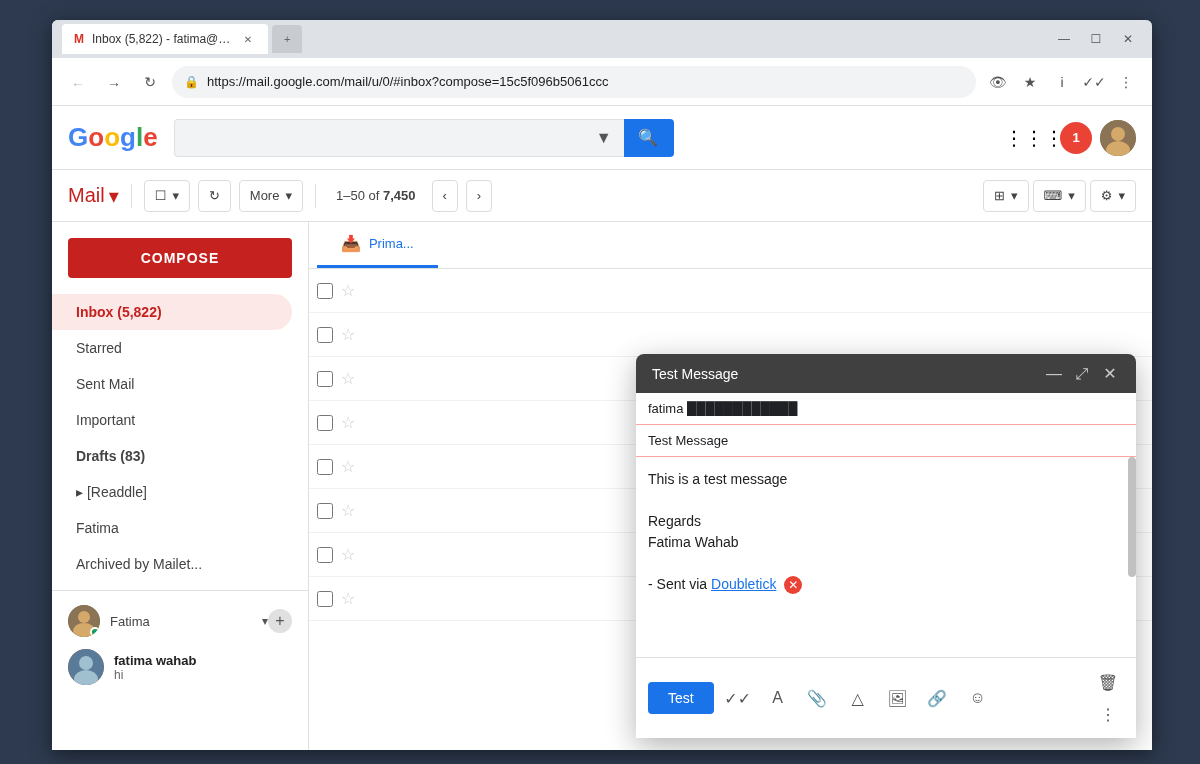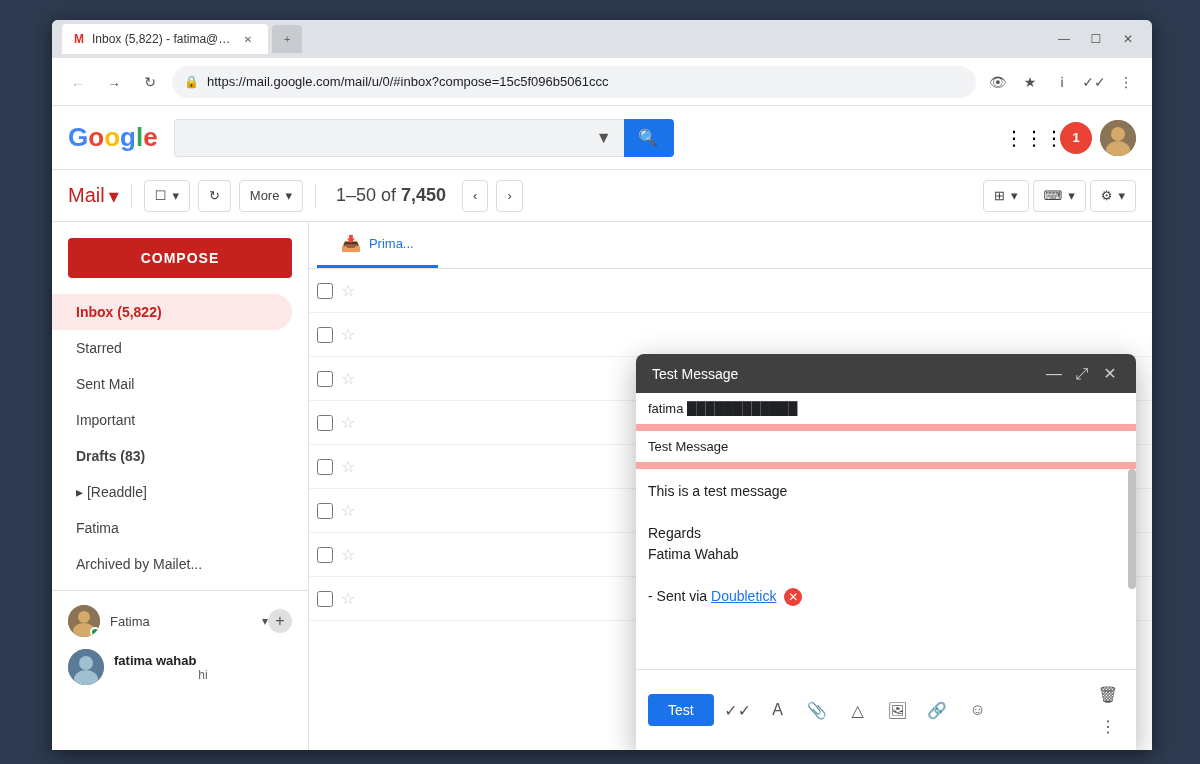--- a/index.html
+++ b/index.html
@@ -44,21 +44,21 @@
     .header-right { margin-left: auto; display: flex; align-items: center; gap: 8px; }
     .apps-icon { width: 36px; height: 36px; border-radius: 50%; display: flex; align-items: center; justify-content: center; cursor: pointer; }
     .notif-badge { position: relative; width: 32px; height: 32px; background: #ea4335; border-radius: 50%; display: flex; align-items: center; justify-content: center; color: white; font-size: 13px; font-weight: bold; cursor: pointer; }
     .avatar { width: 36px; height: 36px; border-radius: 50%; background: #8b7355; cursor: pointer; overflow: hidden; display: flex; align-items: center; justify-content: center; }
 
     
     .gmail-toolbar { background: #fff; height: 52px; display: flex; align-items: center; padding: 0 16px; gap: 8px; border-bottom: 1px solid #e0e0e0; }
     .mail-label { color: #c5221f; font-size: 20px; font-weight: 400; cursor: pointer; display: flex; align-items: center; gap: 4px; }
     .toolbar-divider { width: 1px; height: 24px; background: #e0e0e0; margin: 0 4px; }
     .toolbar-btn { border: 1px solid #dadce0; background: #fff; border-radius: 4px; height: 32px; padding: 0 10px; display: flex; align-items: center; gap: 6px; cursor: pointer; font-size: 13px; color: #444; }
-    .pagination-text { font-size: 18px; color: #444; padding: 0 8px; }
+    .pagination-text { font-size: 13px; color: #444; padding: 0 8px; }
     .bold { font-weight: bold; }
     .toolbar-right { margin-left: auto; display: flex; gap: 4px; align-items: center; }
 
     
     .main-content { display: flex; height: calc(100% - 202px); }
 
     
     .sidebar { width: 256px; padding: 8px 0; background: #fff; overflow-y: auto; flex-shrink: 0; }
     .compose-btn { margin: 8px 16px 16px; background: #c5221f; color: white; border: none; border-radius: 4px; padding: 12px 24px; font-size: 14px; font-weight: bold; letter-spacing: 1px; cursor: pointer; width: calc(100% - 32px); text-align: center; }
     .sidebar-item { padding: 4px 16px 4px 24px; font-size: 14px; color: #444; cursor: pointer; border-radius: 0 20px 20px 0; margin-right: 16px; line-height: 28px; }
@@ -69,43 +69,43 @@
     .email-list { flex: 1; background: #fff; overflow-y: auto; border-left: 1px solid #e0e0e0; position: relative; }
     .tab-bar { display: flex; background: #fff; border-bottom: 1px solid #e0e0e0; padding-left: 8px; }
     .email-tab { padding: 12px 24px; font-size: 13px; color: #555; cursor: pointer; border-bottom: 3px solid transparent; display: flex; align-items: center; gap: 8px; }
     .email-tab.active { color: #1a73e8; border-bottom-color: #1a73e8; font-weight: 500; }
     .inbox-icon { font-size: 16px; }
     .email-row { display: flex; align-items: center; padding: 6px 8px; border-bottom: 1px solid #f0f0f0; cursor: pointer; font-size: 13px; color: #444; gap: 8px; height: 44px; }
     .email-checkbox { width: 16px; height: 16px; flex-shrink: 0; }
     .star-icon { color: #ccc; font-size: 16px; cursor: pointer; }
 
     
-    .compose-window { position: absolute; bottom: 0; right: 16px; width: 500px; background: #fff; border-radius: 8px 8px 0 0; box-shadow: 0 8px 30px rgba(0,0,0,0.3); z-index: 100; }
+    .compose-window { position: absolute; bottom: 12px; right: 16px; width: 500px; background: #fff; border-radius: 8px 8px 0 0; box-shadow: 0 8px 30px rgba(0,0,0,0.3); z-index: 100; }
     .compose-header { background: #404040; color: white; padding: 10px 16px; border-radius: 8px 8px 0 0; display: flex; align-items: center; justify-content: space-between; cursor: pointer; }
     .compose-title { font-size: 14px; font-weight: 500; }
     .compose-header-controls { display: flex; gap: 8px; align-items: center; }
     .compose-ctrl-btn { color: #ccc; cursor: pointer; font-size: 16px; width: 20px; text-align: center; }
-    .compose-field { border-bottom: 7px solid #fca5a5; padding: 8px 12px; display: flex; font-size: 13px; }
+    .compose-field { border-bottom: 1px solid #fca5a5; padding: 8px 12px; display: flex; font-size: 13px; }
     .compose-field input { border: none; outline: none; font-size: 13px; flex: 1; color: #202124; }
     .compose-body { padding: 12px; font-size: 14px; color: #202124; min-height: 200px; line-height: 1.5; }
     .doubletick-link { color: #1a73e8; text-decoration: underline; cursor: pointer; }
     .delete-badge { display: inline-block; width: 18px; height: 18px; background: #ea4335; border-radius: 50%; color: white; font-size: 12px; line-height: 18px; text-align: center; cursor: pointer; vertical-align: middle; }
     .compose-footer { border-top: 1px solid #e0e0e0; padding: 8px 12px; display: flex; align-items: center; gap: 8px; }
     .send-btn { background: #1a73e8; color: white; border: none; border-radius: 4px; padding: 8px 20px; font-size: 14px; cursor: pointer; font-weight: 500; }
     .footer-icon-btn { width: 32px; height: 32px; border-radius: 50%; display: flex; align-items: center; justify-content: center; cursor: pointer; color: #555; font-size: 16px; }
     .footer-right { margin-left: auto; }
     .compose-scrollbar { position: absolute; right: 0; top: 0; width: 8px; height: 60%; background: #c1c1c1; border-radius: 4px; }
     .chat-avatar { width: 32px; height: 32px; border-radius: 50%; background: #8b7355; overflow: hidden; position: relative; }
     .chat-avatar .online-dot { width: 10px; height: 10px; background: #0f9d58; border-radius: 50%; position: absolute; bottom: 0; right: 0; border: 2px solid white; }
     .chat-add-btn { width: 24px; height: 24px; border-radius: 50%; border: none; background: #e0e0e0; cursor: pointer; font-size: 16px; color: #555; display: flex; align-items: center; justify-content: center; }
     .chat-contact-row { display: flex; align-items: center; gap: 10px; padding: 6px 0; cursor: pointer; }
     .contact-avatar { width: 36px; height: 36px; border-radius: 50%; background: #8b7355; flex-shrink: 0; overflow: hidden; display: flex; align-items: center; justify-content: center; color: white; font-size: 13px; }
     .contact-info { flex: 1; }
     .contact-name { font-size: 13px; font-weight: bold; color: #222; }
-    .contact-status { font-size: 12px; color: #666; text-align: center; }
+    .contact-status { font-size: 12px; color: #666; }
 
     
     .compose-body-wrap { position: relative; max-height: 220px; overflow-y: auto; overflow-x: hidden; }
     .compose-body-wrap::-webkit-scrollbar { width: 6px; }
     .compose-body-wrap::-webkit-scrollbar-thumb { background: #c1c1c1; border-radius: 3px; }
   </style>
 </head>
 <body>
 
 <div class="browser-window">

